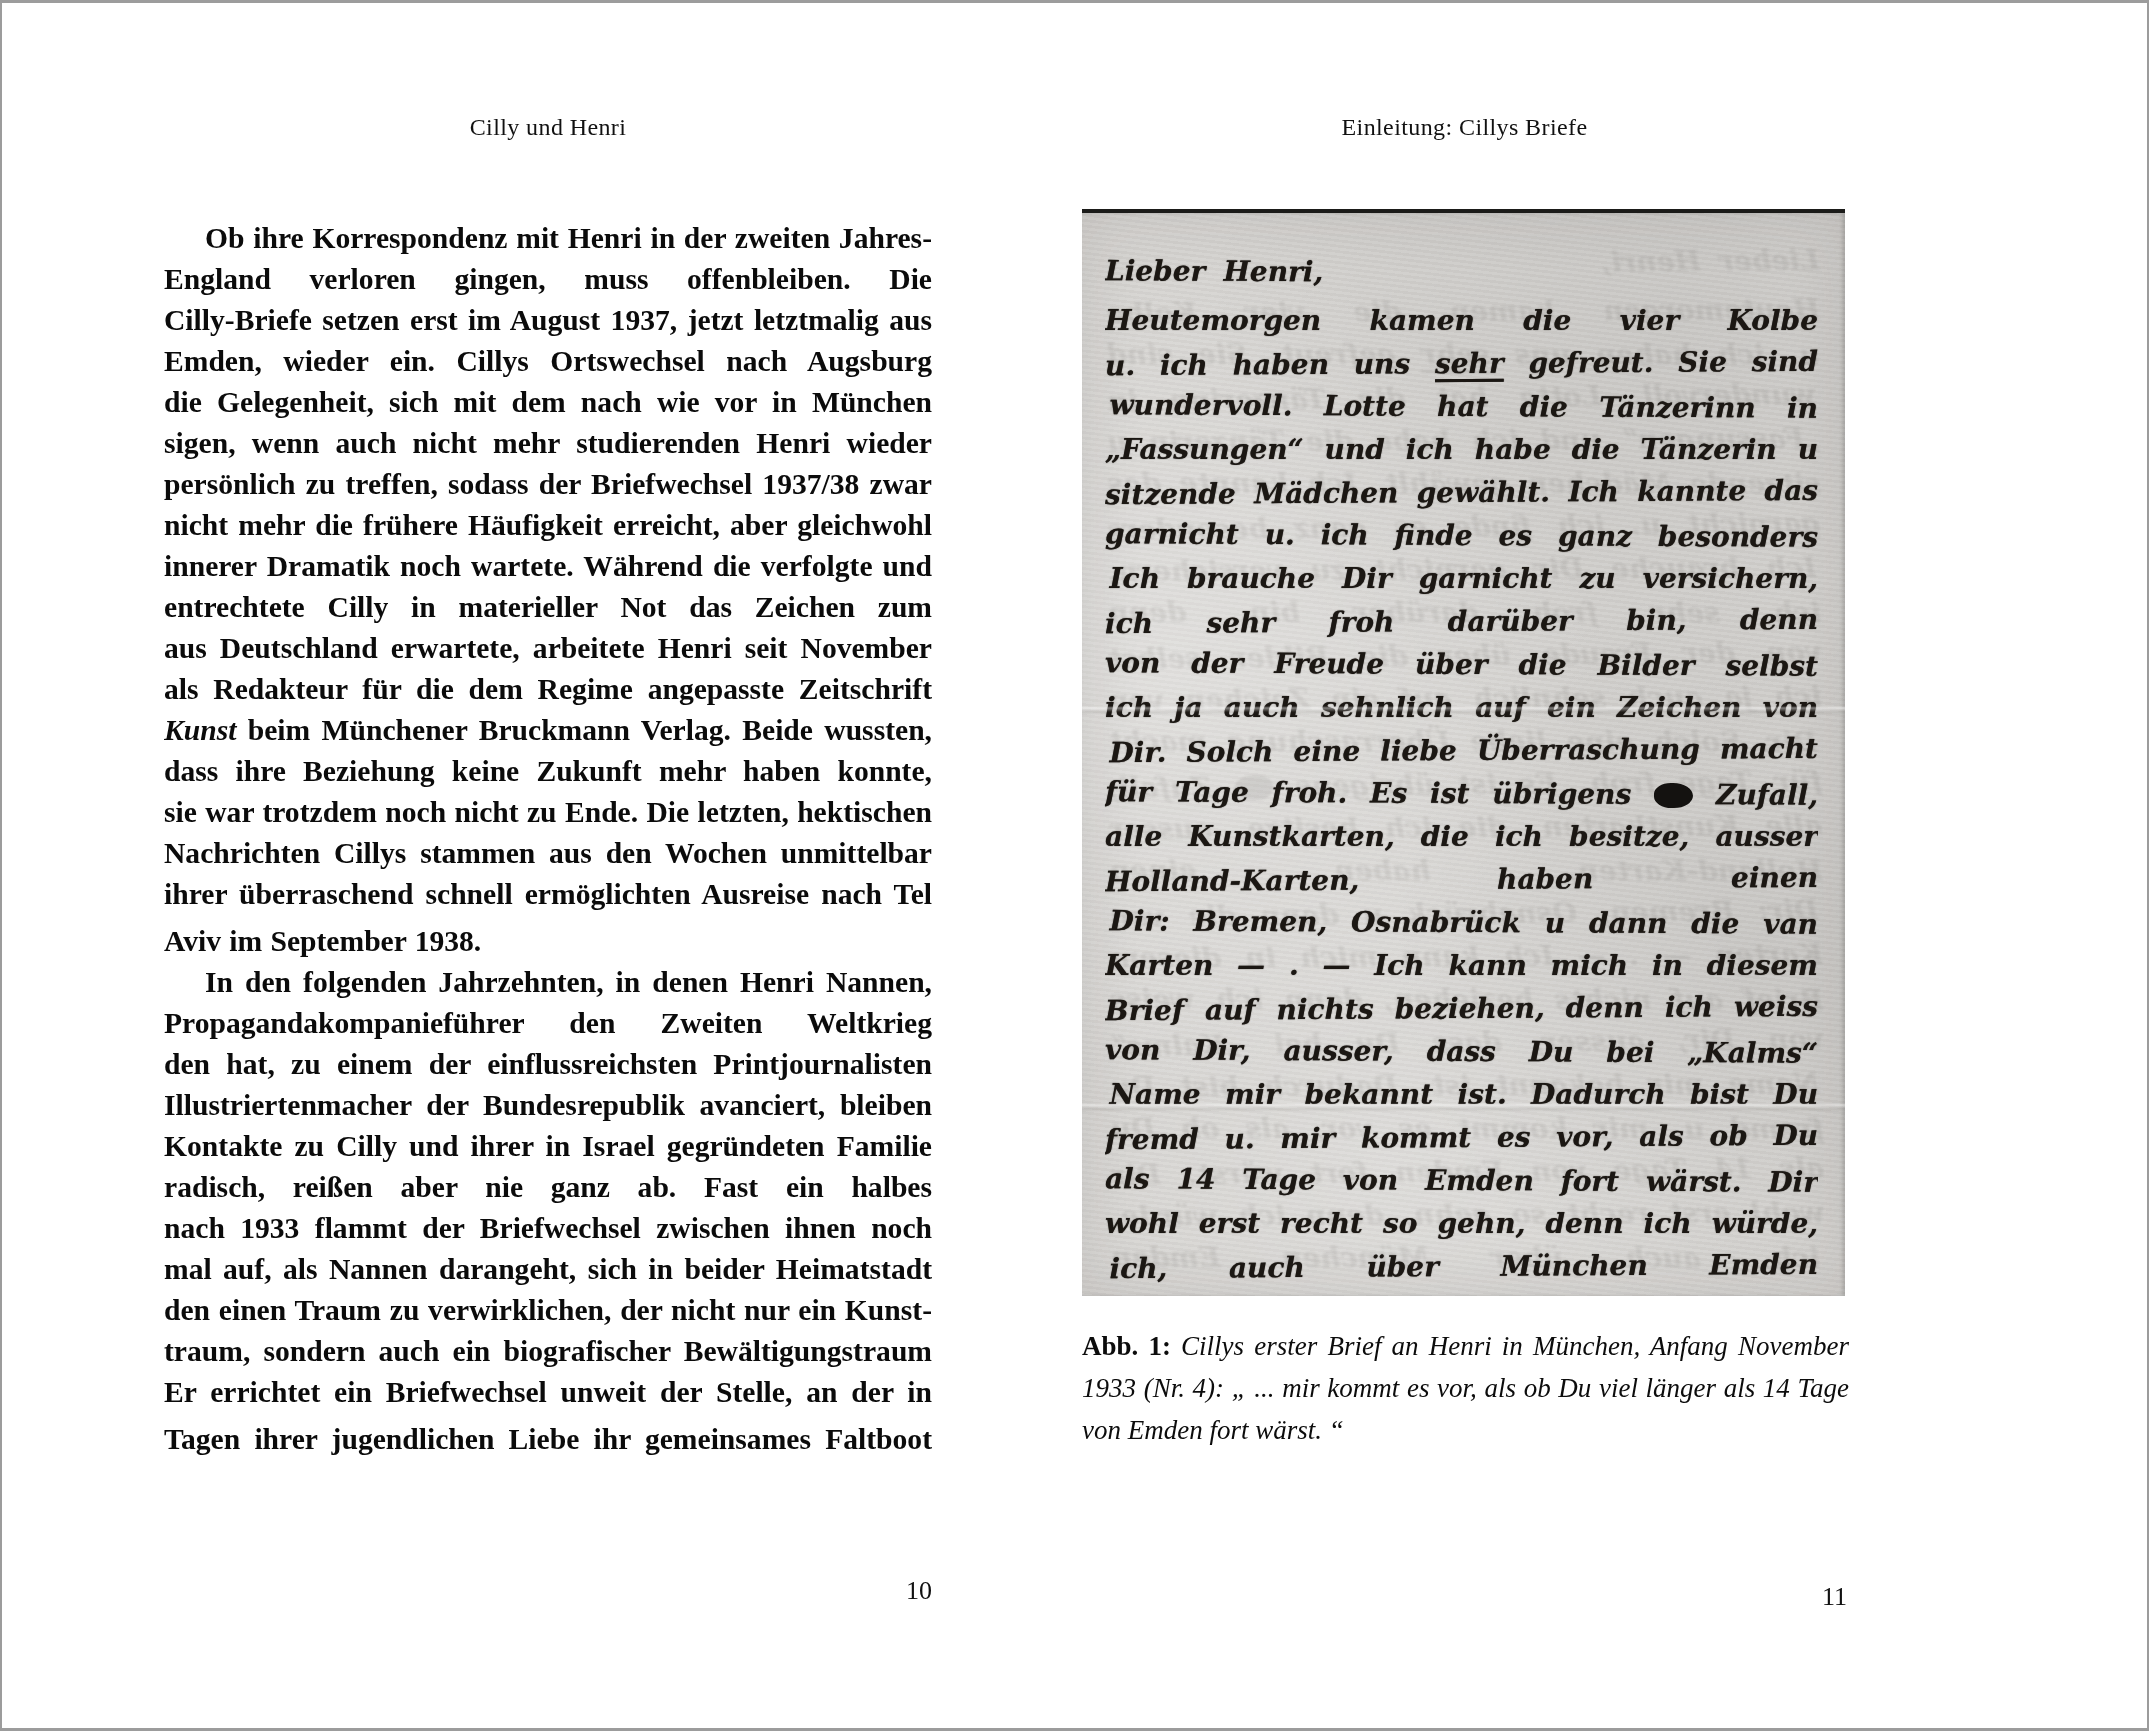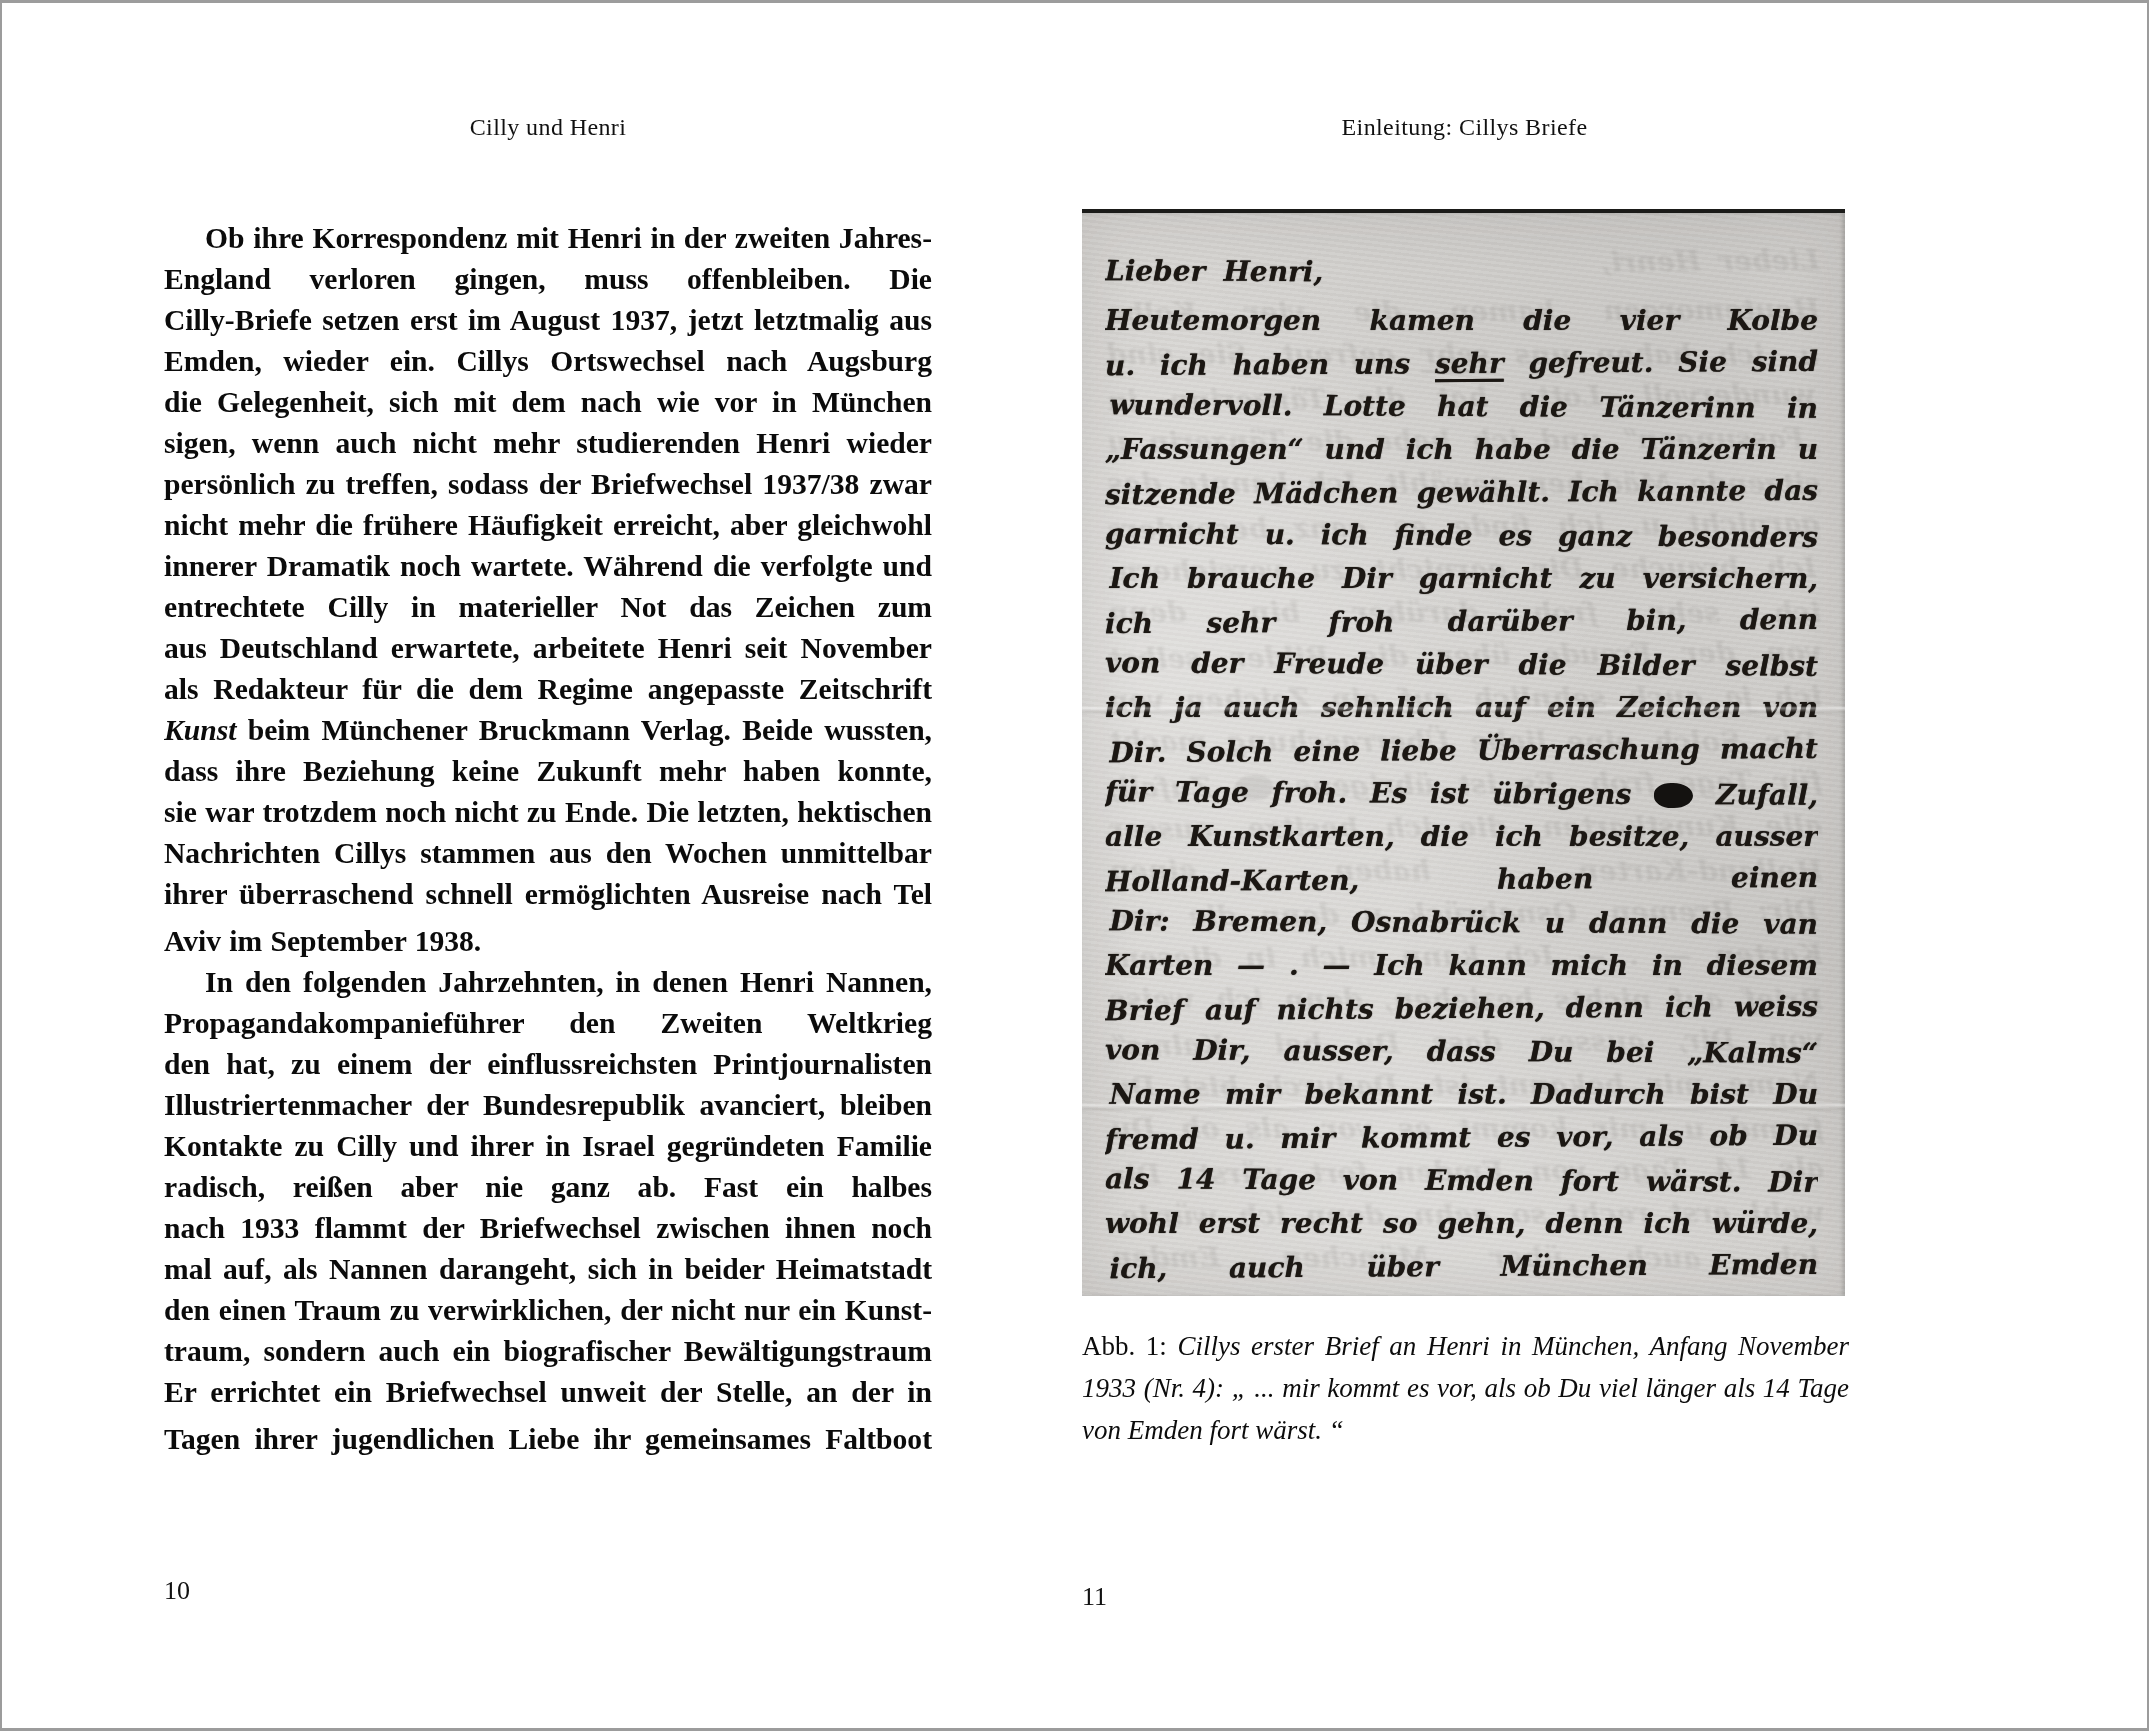--- a/index.html
+++ b/index.html
@@ -26,21 +26,21 @@
   .bodyline {
     height:41px; overflow:hidden;
     text-align:justify; text-align-last:justify;
     word-spacing:0.9px;
     font-weight:bold;
   }
   .bodyline.indent   { text-indent:41px; }
   .bodyline.lastline { text-align-last:left;margin-top:6px; }
 
   
-  .page-num { position:absolute; font-size:26px; text-align:left; color:#111; }
+  .page-num { position:absolute; font-size:26px; text-align:right; color:#111; }
   .page-num.left  { left:164px;  top:1576px; width:768px; }
   .page-num.right { left:1082px; top:1582px; width:765px; }
 
   
   .letter {
     position:absolute; left:1082px; top:209px; width:763px; height:1087px;
     background-color:#d6d4d1;
     background-image:
       radial-gradient(circle at 78% 10%, rgba(0,0,0,.055), transparent 42%),
       radial-gradient(circle at 12% 42%, rgba(255,255,255,.28), transparent 46%),
@@ -78,21 +78,21 @@
     display:inline-block; width:39px; height:25px; background:#141210;
     border-radius:46% 54% 52% 48%; vertical-align:-3.6px;
   }
 
   
   .caption {
     position:absolute; left:1082px; top:1325px; width:767px;
     font-size:27px; line-height:42px; color:#0c0c0c;
     text-align:justify; text-align-last:left;
   }
-  .caption b { font-style:normal; font-weight:normal; }
+  .caption b { font-style:normal; font-weight:bold; }
   .caption i { font-style:italic; }
 </style>
 </head>
 <body>
 
 <div class="frame"></div>
 
 <div>
   <div class="running-head left">Cilly und Henri</div>
   <div class="textblock">

